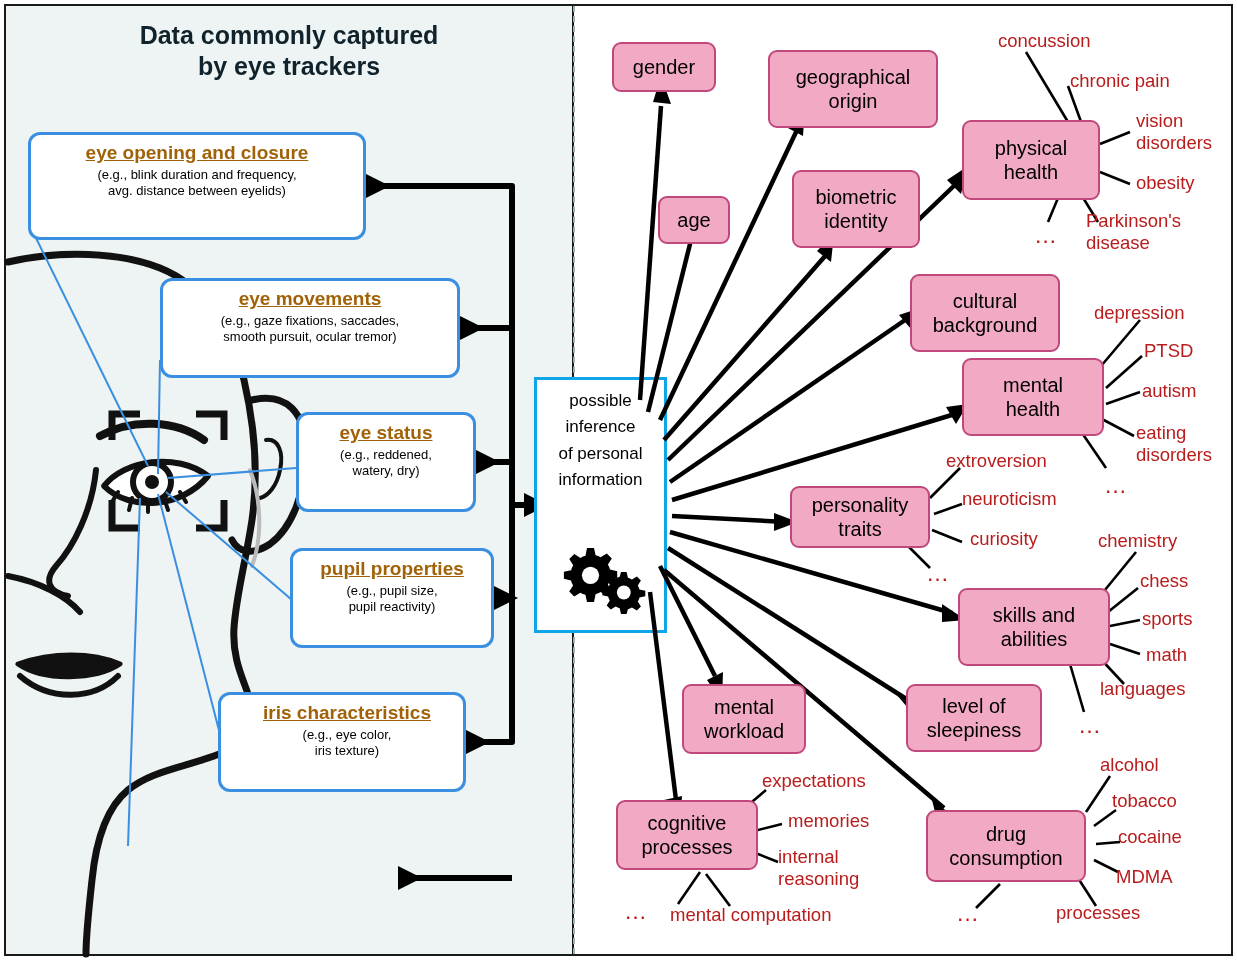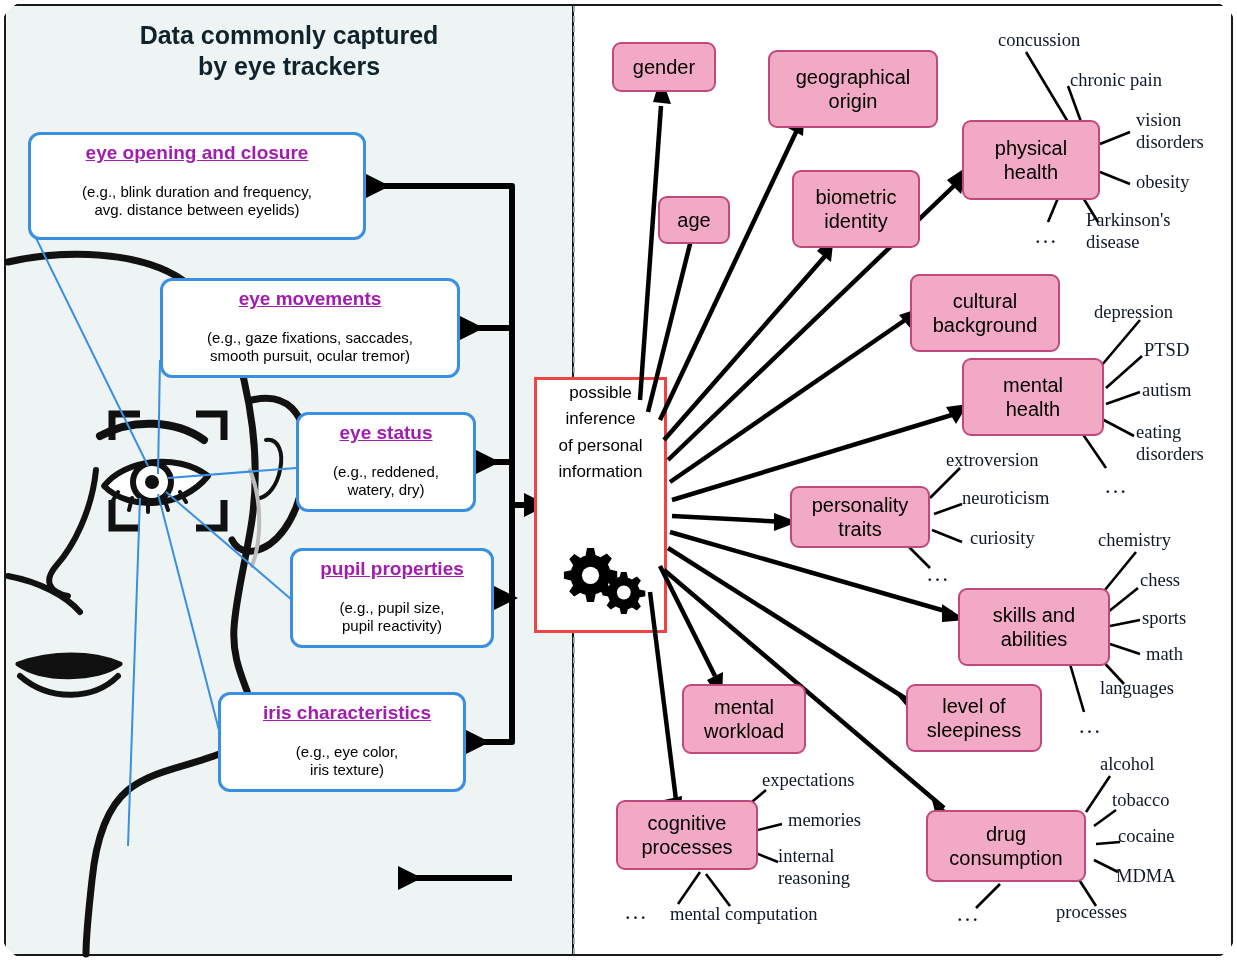--- a/index.html
+++ b/index.html
@@ -7,21 +7,20 @@
     padding: 0;
     background: #ffffff;
   }
   #stage {
     position: relative;
     width: 1237px;
     height: 960px;
     background: #ffffff;
     font-family: "Liberation Sans", sans-serif;
     overflow: hidden;
-    border-radius: 32px;
   }
   
   .left-panel {
     position: absolute;
     left: 4px; top: 4px;
     width: 570px; height: 952px;
     background: #eef4f3;
     border: 2px solid #1a1a1a;
     box-sizing: border-box;
   }
@@ -62,44 +61,44 @@
     background: #ffffff;
     border: 3px solid #3b8fe0;
     border-radius: 12px;
     box-sizing: border-box;
     text-align: center;
     padding: 6px 10px;
   }
   .bluebox .bb-title {
     font-size: 19px;
     font-weight: bold;
-    color: #a21caf;
+    color: #a16207;
     text-decoration: underline;
     display: block;
     line-height: 1.25;
     white-space: nowrap;
   }
   .bluebox .bb-sub {
-    font-size: 15px;
+    font-size: 13px;
     color: #000;
     display: block;
     line-height: 1.22;
     white-space: pre-line;
-    margin-top: 18px;
+    margin-top: 2px;
   }
   
   .centerbox {
     position: absolute;
     left: 534px; top: 377px;
     width: 133px; height: 256px;
     background: #ffffff;
-    border: 3px solid #ef4444;
+    border: 3px solid #0ea5e9;
     box-sizing: border-box;
     text-align: center;
-    padding-top: 0;
+    padding-top: 8px;
   }
   .centerbox .cb-text {
     font-size: 17px;
     color: #000;
     line-height: 1.55;
     white-space: pre-line;
     display: block;
   }
   .gears {
     position: absolute;
@@ -121,24 +120,23 @@
     font-size: 20px;
     color: #000;
     line-height: 1.2;
     white-space: pre-line;
     padding: 2px 10px;
   }
   
   .leaf {
     position: absolute;
     font-size: 18.5px;
-    color: #0f172a;
+    color: #b91c1c;
     line-height: 1.18;
     white-space: pre-line;
-    font-family: Liberation Serif, serif;
   }
   .leaf.ell { font-size: 23px; letter-spacing: 1px; }
   
   #links, #leaflinks, #bluelinks {
     position: absolute;
     left: 0; top: 0;
     pointer-events: none;
   }
 </style>
 </head>

